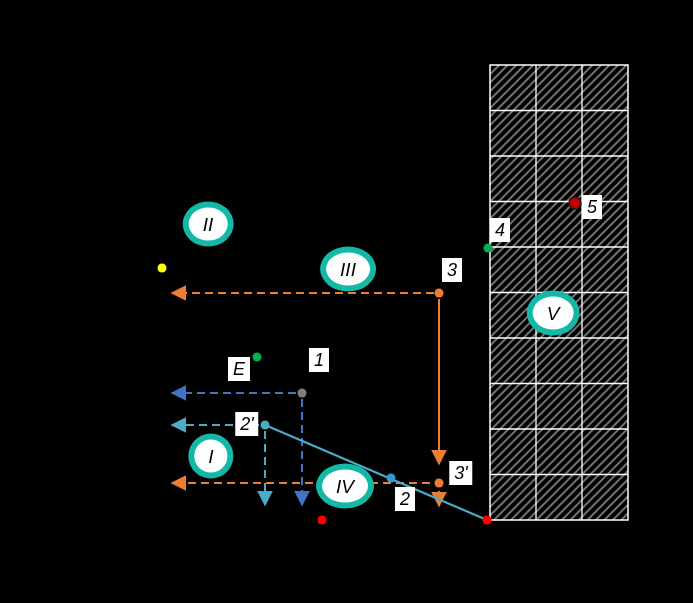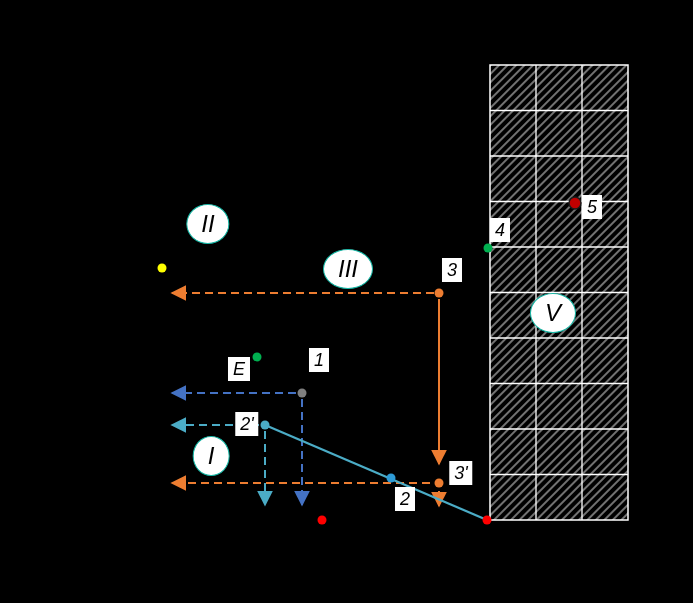--- a/index.html
+++ b/index.html
@@ -21,22 +21,22 @@
     font-size: 18px;
     line-height: 1;
     padding: 3px 5px;
     white-space: nowrap;
     text-align: center;
     z-index: 2;
   }
   .lbl.ellipse {
     border-radius: 50%;
     padding: 7px 14px;
-    border: 1px solid #14b8a6;
-    font-size: 24px;
+    border: 6px solid #14b8a6;
+    font-size: 19px;
   }
 </style>
 </head>
 <body>
 
 <div class="stage">
 
   <svg width="693" height="603" viewBox="0 0 693 603">
     <defs>
       <pattern id="hatch" width="6" height="6" patternUnits="userSpaceOnUse" patternTransform="rotate(45)">
@@ -85,20 +85,21 @@
       <circle cx="488" cy="248" r="4.5" fill="#00B050"></circle>
       <circle cx="575" cy="203" r="6" fill="#C00000" stroke="#1A1A1A" stroke-width="1.5"></circle>
       <circle cx="322" cy="520" r="4.5" fill="#FF0000"></circle>
       <circle cx="487" cy="520" r="4.5" fill="#FF0000"></circle>
     </g>
   </svg>
 
   <div class="lbl ellipse" style="left:211px; top:456px;">I</div>
   <div class="lbl ellipse" style="left:208px; top:224px;">II</div>
   <div class="lbl ellipse" style="left:348px; top:269px;">III</div>
+  <div class="lbl ellipse" style="left:345px; top:486px;">IV</div>
   <div class="lbl ellipse" style="left:553px; top:313px;">V</div>
 
   <div class="lbl" style="left:239px; top:369px;">E</div>
   <div class="lbl" style="left:319px; top:360px;">1</div>
   <div class="lbl" style="left:405px; top:499px;">2</div>
   <div class="lbl" style="left:247px; top:424px;">2'</div>
   <div class="lbl" style="left:452px; top:270px;">3</div>
   <div class="lbl" style="left:461px; top:473px;">3'</div>
   <div class="lbl" style="left:500px; top:230px;">4</div>
   <div class="lbl" style="left:592px; top:207px;">5</div>

